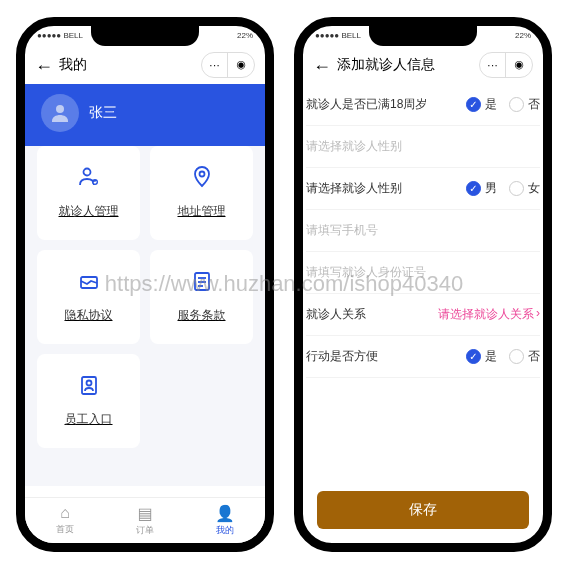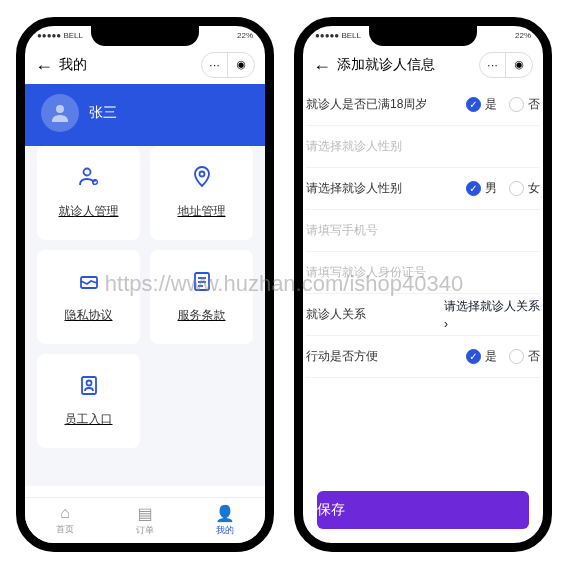--- a/index.html
+++ b/index.html
@@ -187,36 +187,36 @@
   justify-content: center;
 }
 .radio-dot.checked {
   background: #2954e0;
   border-color: #2954e0;
   color: #fff;
   font-size: 10px;
 }
 .row-select {
   margin-left: auto;
-  color: #0f172a;
+  color: #ec4899;
   display: flex;
   gap: 2px;
-  flex-direction: column;
 }
 .save-btn {
   position: absolute;
   bottom: 14px;
   left: 14px;
   right: 14px;
   height: 38px;
-  background: #6d28d9;
+  background: #a16207;
   color: #fff;
   border-radius: 6px;
   display: flex;
   align-items: center;
+  justify-content: center;
   font-size: 14px;
 }
 .watermark {
   position: absolute;
   top: 50%;
   left: 50%;
   transform: translate(-50%, -50%);
   font-size: 22px;
   color: rgba(140,140,140,0.5);
   font-family: Liberation Sans, sans-serif;

